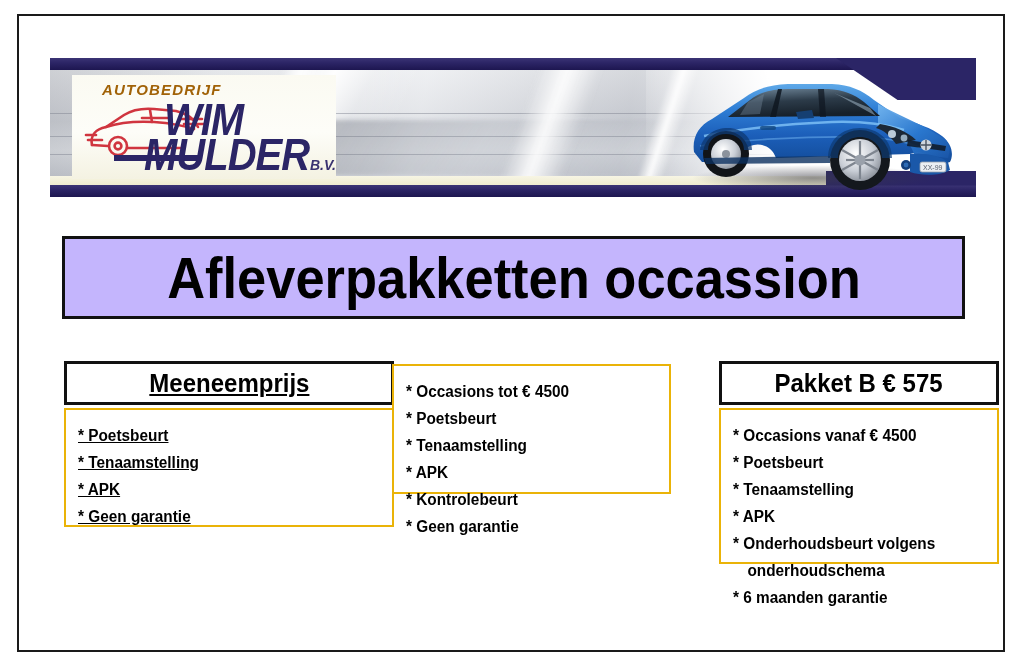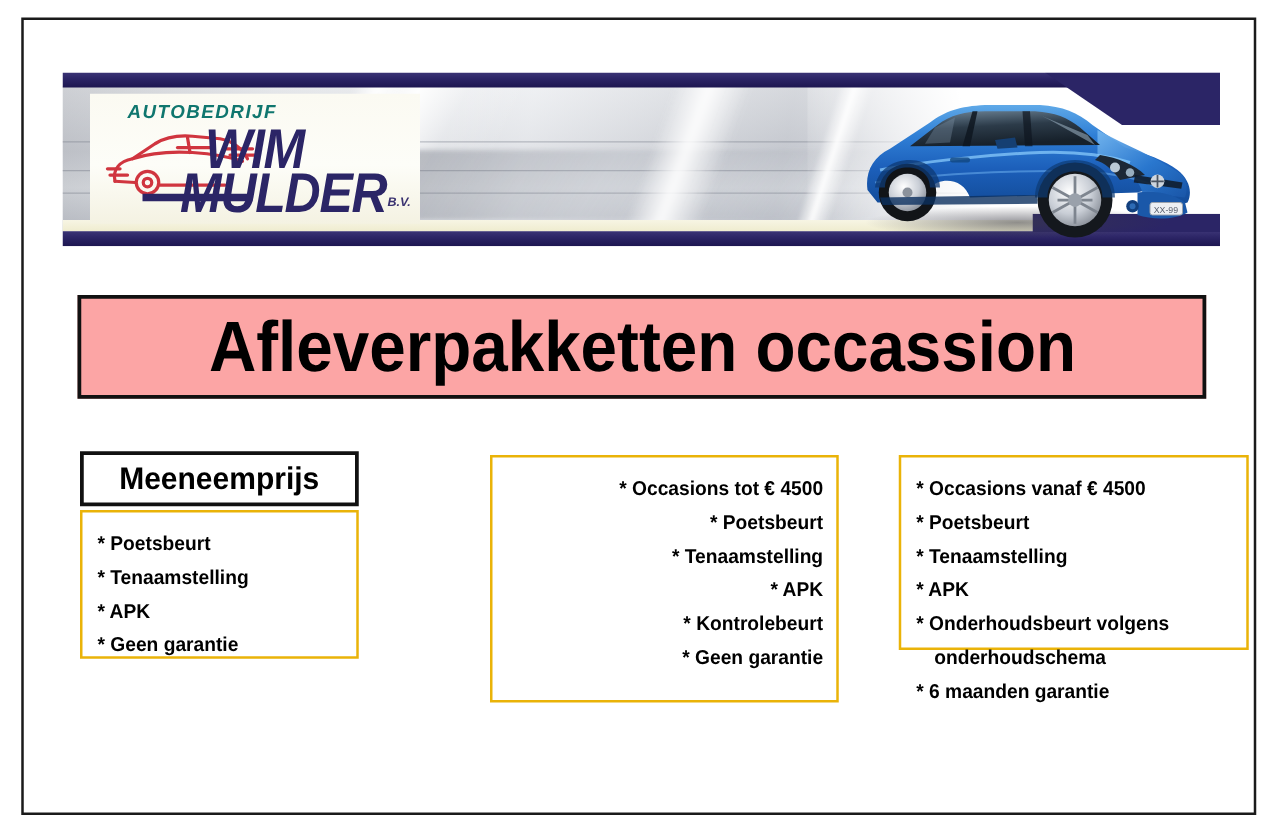--- a/index.html
+++ b/index.html
@@ -160,21 +160,21 @@
   }
   .logo-autobedrijf {
     position: absolute;
     left: 30px;
     top: 6px;
     font-family: "Liberation Sans", sans-serif;
     font-weight: bold;
     font-style: italic;
     font-size: 15px;
     letter-spacing: 1.2px;
-    color: #0f766e;
+    color: #a16207;
   }
   .logo-wim {
     position: absolute;
     left: 92px;
     top: 20px;
     font-family: "Liberation Sans", sans-serif;
     font-weight: bold;
     font-style: italic;
     font-size: 40px;
     letter-spacing: -1px;
@@ -195,21 +195,21 @@
     transform: scaleY(1.12);
     transform-origin: left top;
   }
   .logo-bv {
     position: absolute;
     left: 238px;
     top: 82px;
     font-family: "Liberation Sans", sans-serif;
     font-weight: bold;
     font-style: italic;
-    font-size: 10px;
+    font-size: 14px;
     color: #3a3270;
   }
   .logo-car-svg {
     position: absolute;
     left: 12px;
     top: 26px;
     width: 120px;
     height: 62px;
   }
   .logo-underline {
@@ -231,21 +231,21 @@
   }
 
   
   .title-box {
     position: absolute;
     left: 43px;
     top: 220px;
     width: 903px;
     height: 83px;
     border: 3px solid #111111;
-    background: #fca5a5;
+    background: #c4b5fd;
     box-sizing: border-box;
     display: flex;
     align-items: center;
     justify-content: center;
   }
   .title-text {
     font-family: "Liberation Sans", sans-serif;
     font-weight: bold;
     font-size: 57px;
     color: #000000;
@@ -290,25 +290,25 @@
     line-height: 27px;
     white-space: nowrap;
     transform: scaleX(0.96);
     transform-origin: left center;
   }
   .card-item.cont {
     padding-left: 15px;
   }
 
   
-  #card-0 { left: 45px;  top: 345px; width: 223px; }
+  #card-0 { left: 45px;  top: 345px; width: 330px; text-decoration: underline; }
   #card-0 .card-body { height: 119px; }
 
   #card-1 { left: 373px; top: 345px; width: 279px; }
-  #card-1 .card-body { height: 198px; text-align: right; }
+  #card-1 .card-body { height: 130px; }
 
   #card-2 { left: 700px; top: 345px; width: 280px; }
   #card-2 .card-body { height: 156px; }
 </style>
 </head>
 <body>
 
 <div class="page-frame">
 
   <div class="banner">
@@ -486,20 +486,23 @@
       <div class="card-item">* Occasions tot € 4500</div>
       <div class="card-item">* Poetsbeurt</div>
       <div class="card-item">* Tenaamstelling</div>
       <div class="card-item">* APK</div>
       <div class="card-item">* Kontrolebeurt</div>
       <div class="card-item">* Geen garantie</div>
     </div>
   </div>
 
   <div class="card" id="card-2">
+    <div class="card-header">
+      <div class="card-header-text">Pakket B   € 575</div>
+    </div>
     <div class="card-body">
       <div class="card-item">* Occasions vanaf  € 4500</div>
       <div class="card-item">* Poetsbeurt</div>
       <div class="card-item">* Tenaamstelling</div>
       <div class="card-item">* APK</div>
       <div class="card-item">* Onderhoudsbeurt volgens</div>
       <div class="card-item cont">onderhoudschema</div>
       <div class="card-item">* 6 maanden garantie</div>
     </div>
   </div>

